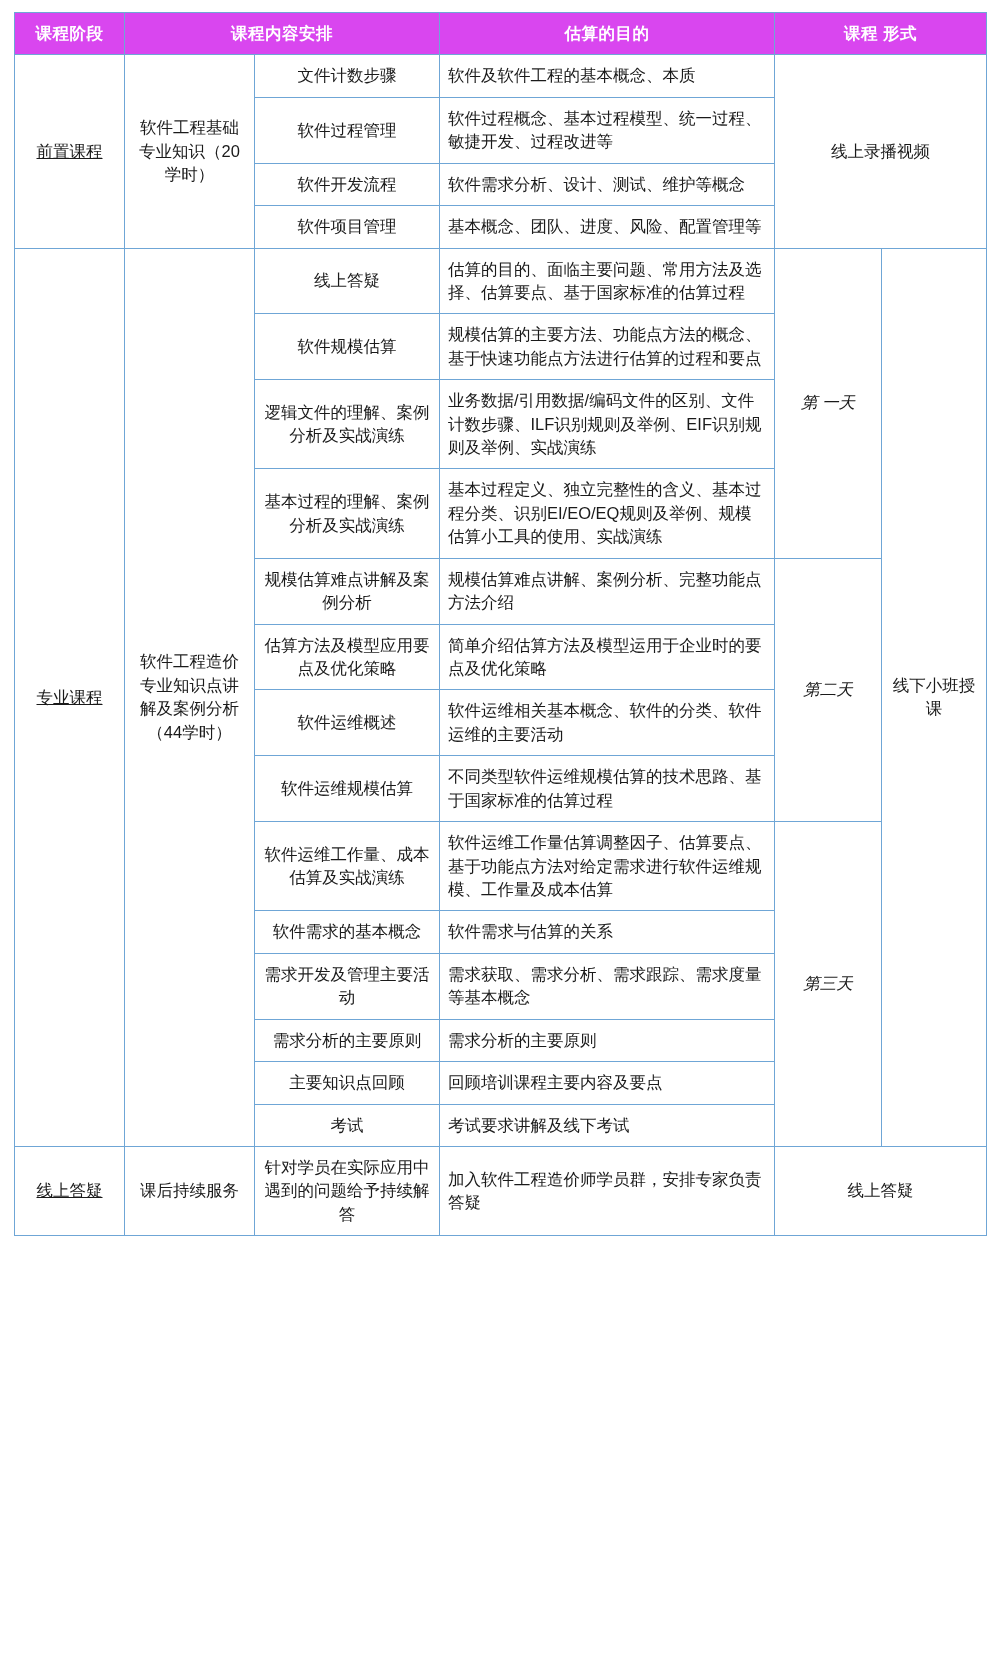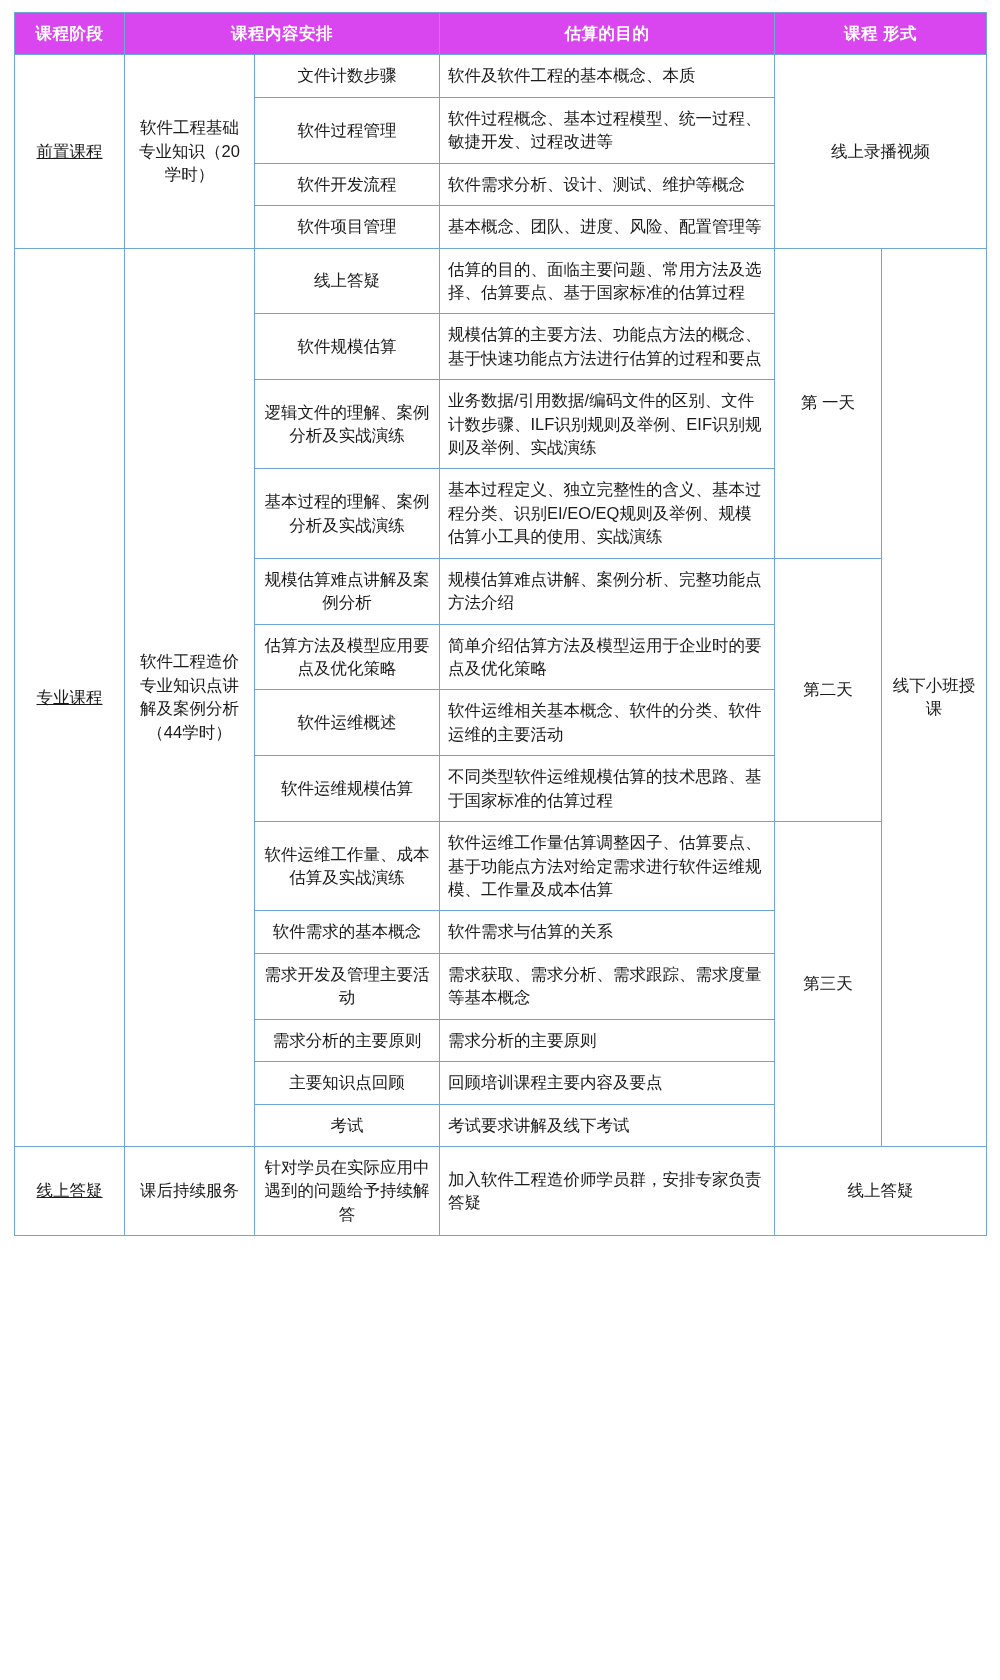--- a/index.html
+++ b/index.html
@@ -38,21 +38,21 @@
     font-size: 17.5px;
     border: 1px solid #1367b4;
     padding: 14px 6px;
     text-align: center;
     letter-spacing: 0.5px;
   }
   .stage { text-align: center; text-decoration: underline; }
   .module { text-align: center; margin-left: 24px; }
   .topic { text-align: center; }
   .points { text-align: left; }
-  .day { text-align: center; }
+  .day { text-align: center; font-style: italic; }
   .form { text-align: center; }
 </style>
 </head>
 <body>
 
 <div class="sheet">
   <table class="course">
     <colgroup>
       <col style="width:110px">
       <col style="width:130px">

